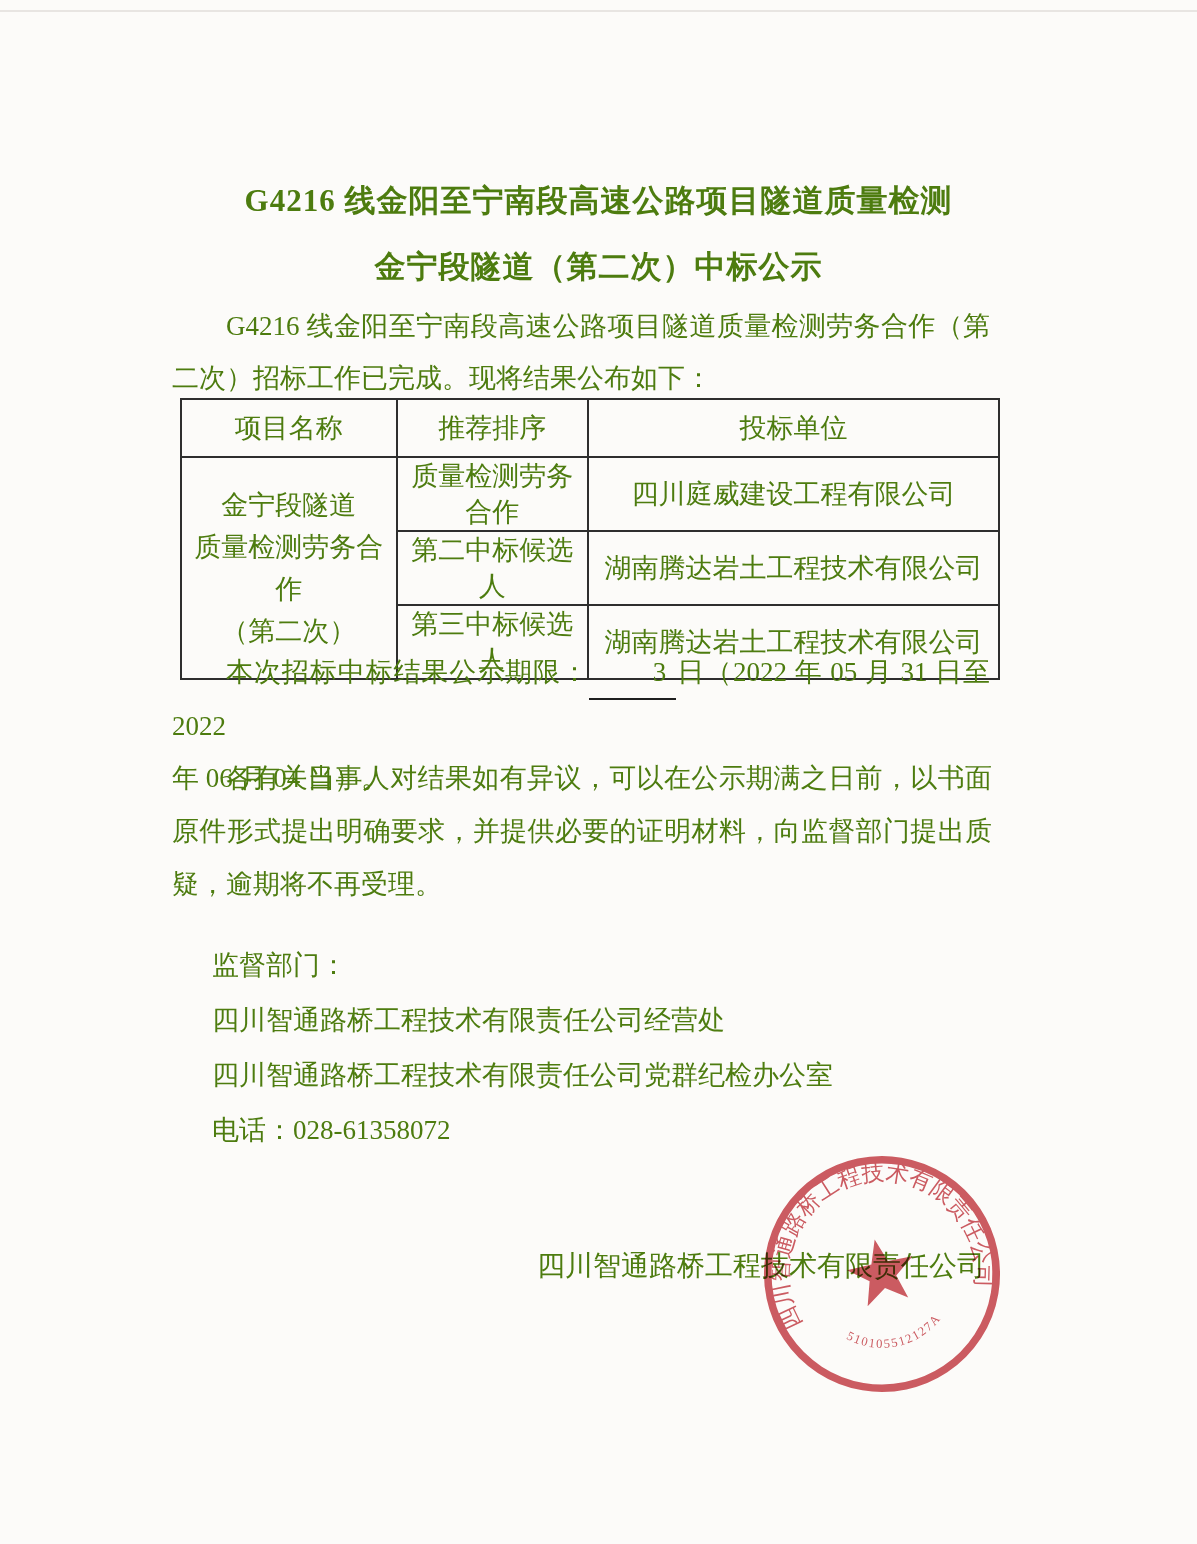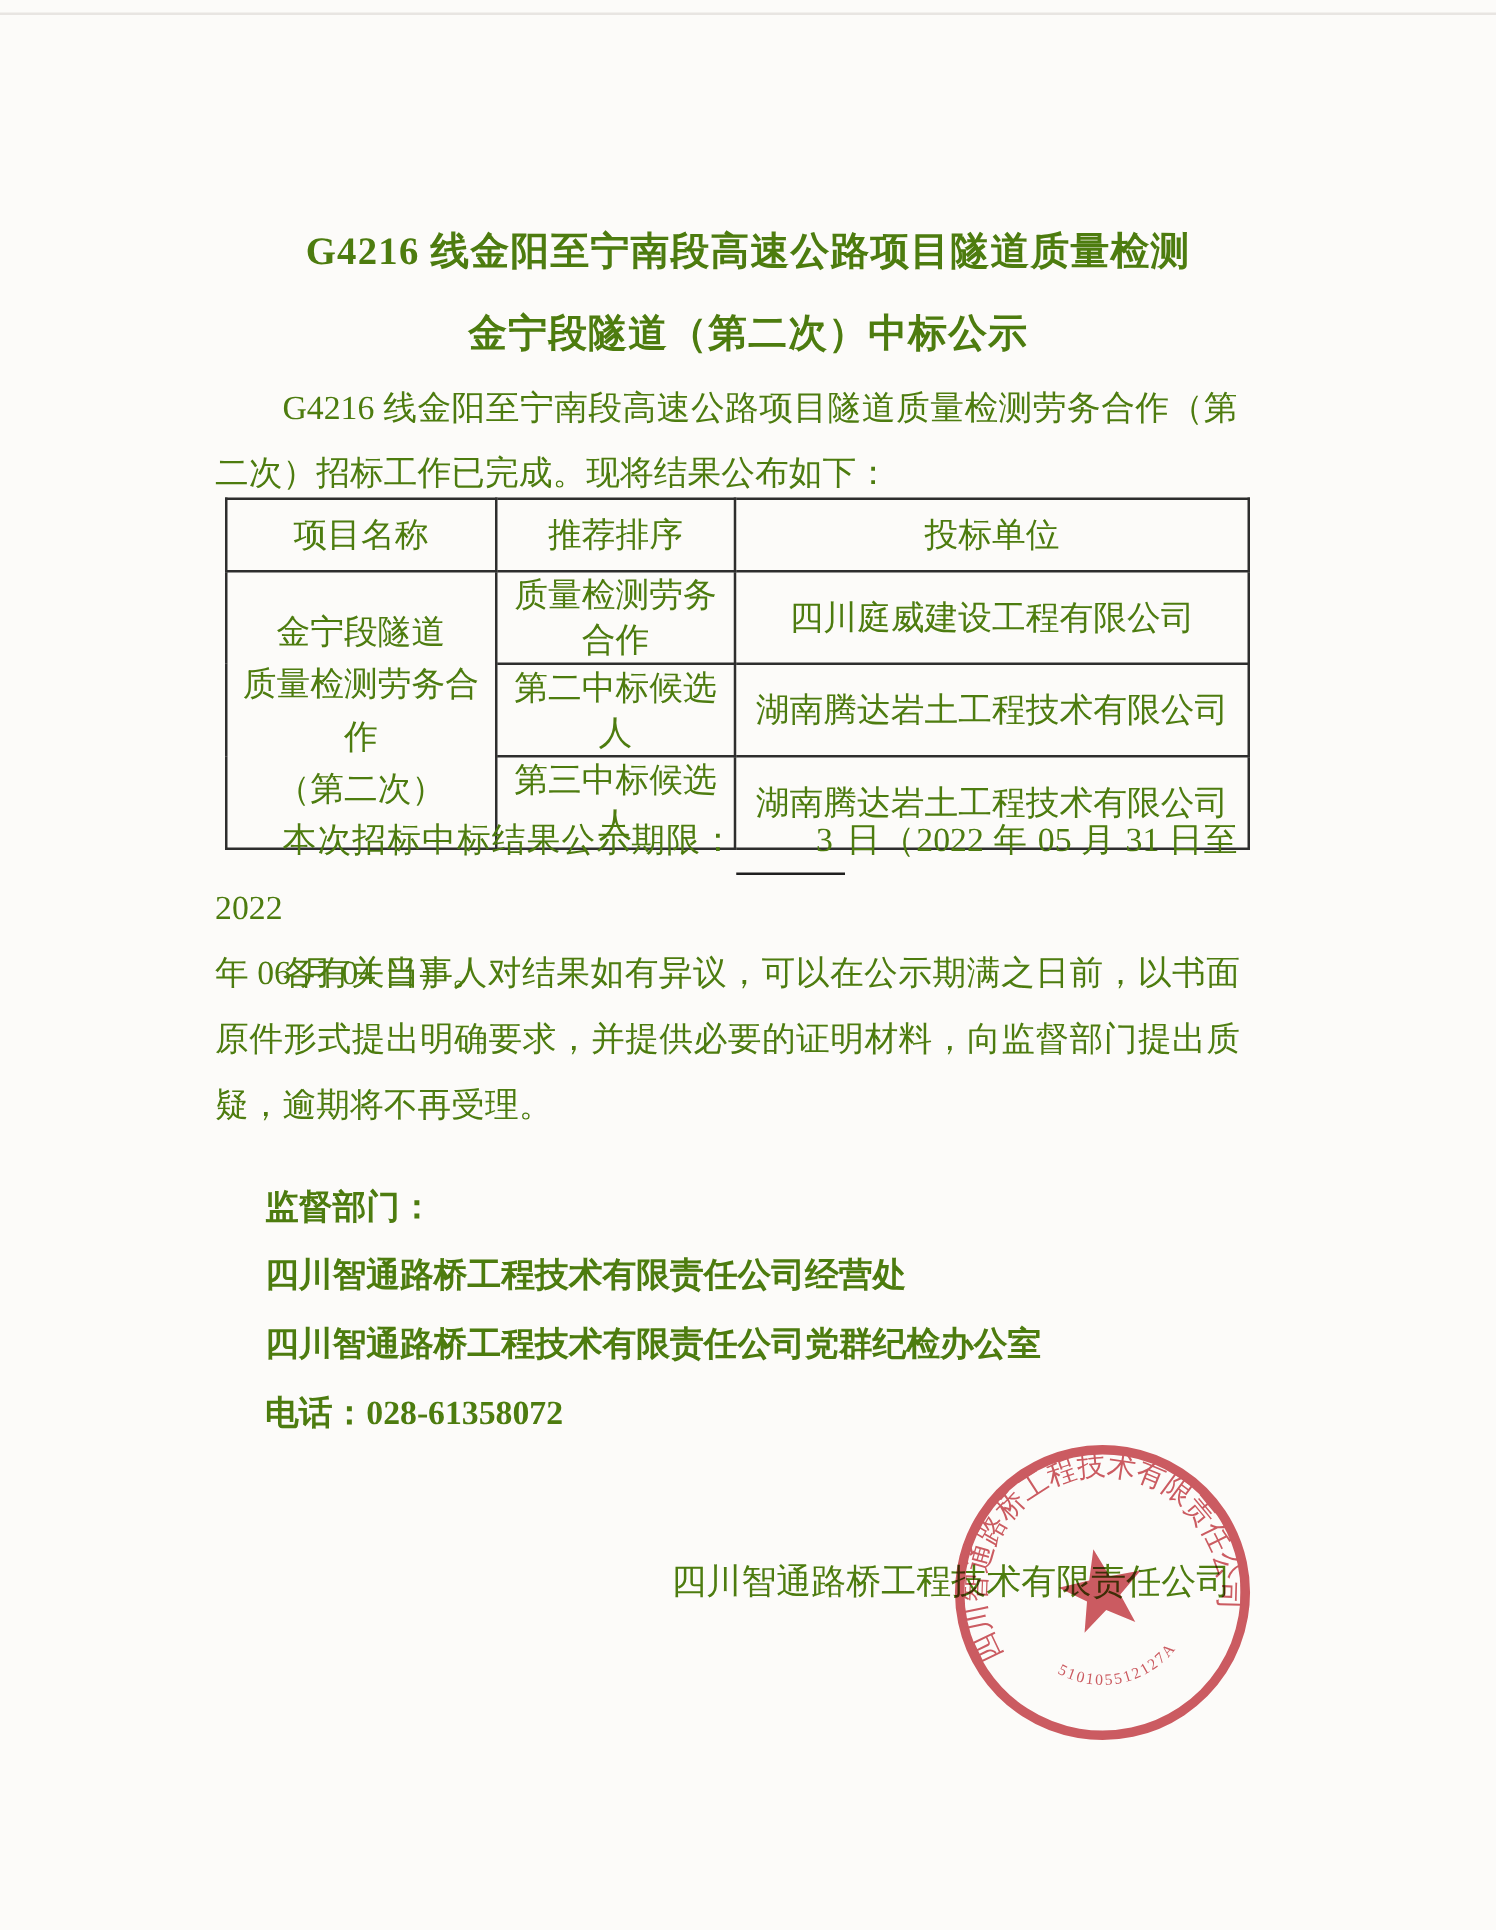--- a/index.html
+++ b/index.html
@@ -50,21 +50,21 @@
   .period{position:absolute;left:172px;top:646px;width:818px;}
   .days-underline{
     display:inline-block;
     padding:0 10px;
     border-bottom:2px solid #1f1f1f;
   }
   .objection{position:absolute;left:172px;top:752px;width:820px;}
   .objection .line{line-height:53px;}
 
   .supervision{position:absolute;left:212px;top:938px;width:790px;}
-  .supervision .line{line-height:55px;text-align:left;font-weight:bold;}
+  .supervision .line{line-height:55px;text-align:left;}
 
   .signature{position:absolute;left:172px;top:1246px;width:813px;text-align:right;}
   .sig-company{font-size:28px;line-height:40px;white-space:nowrap;}
   .sig-date{font-size:28px;line-height:40px;margin-top:32px;white-space:nowrap;}
 
   .stamp{
     position:absolute;left:756px;top:1148px;
     width:252px;height:252px;
     transform:rotate(-12deg);
     mix-blend-mode:multiply;

